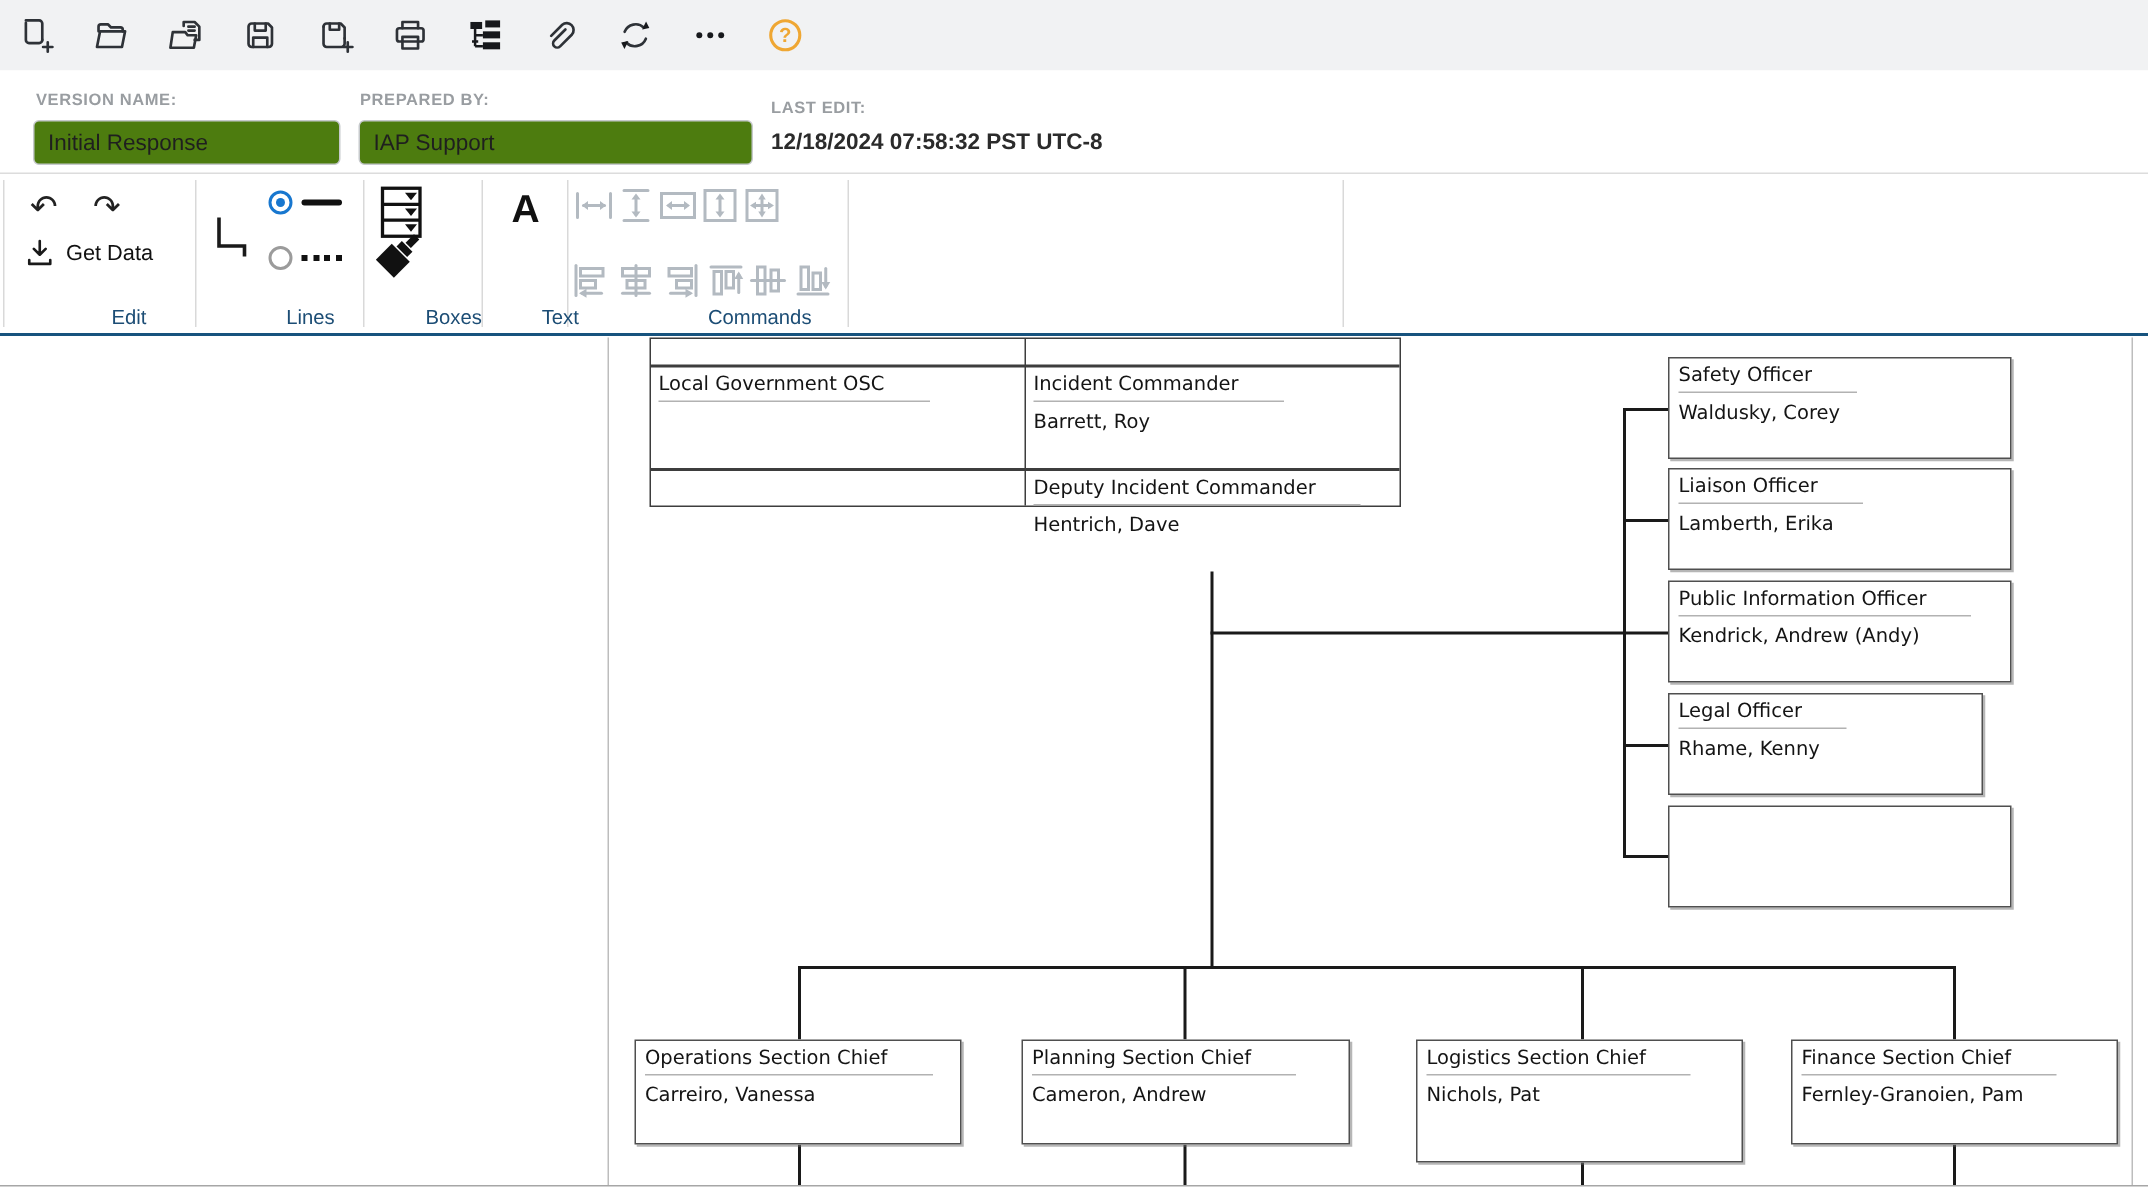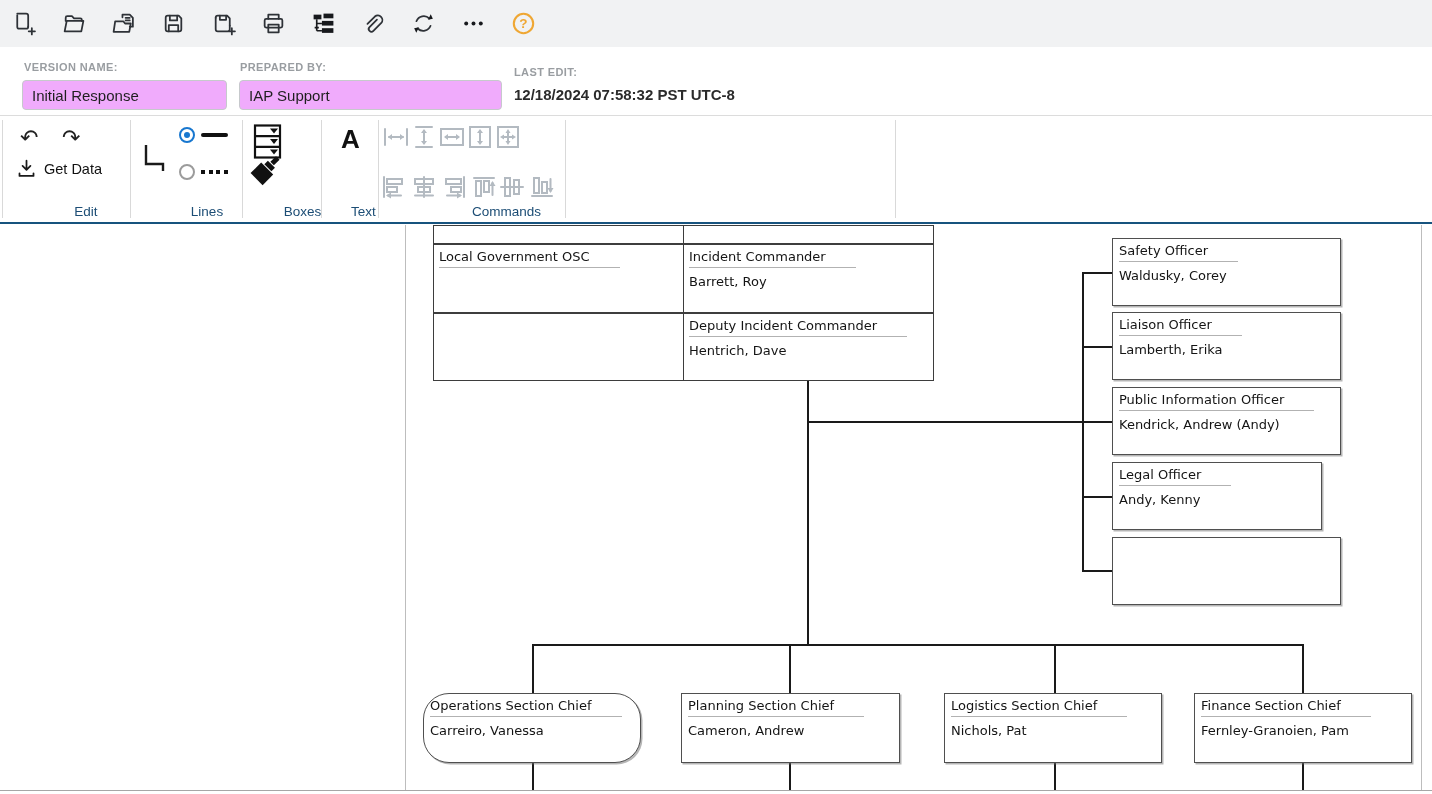--- a/index.html
+++ b/index.html
@@ -13,21 +13,21 @@
   .tb-btn svg { width:25px; height:25px; }
   .ico { fill:none; stroke:#2e3237; stroke-width:1.7; stroke-linejoin:round; stroke-linecap:round; }
   .ico-fill { fill:#17191c; stroke:none; }
   .help-circle { fill:none; stroke:#efa733; stroke-width:2; }
   .help-q { font-size:13px; font-weight:bold; fill:#efa733; font-family:"Liberation Sans",sans-serif; }
 
   
   .formbar { position:absolute; left:0; top:47px; width:1432px; height:68px; background:#ffffff; }
   .form-label { position:absolute; font-size:11px; font-weight:bold; color:#999da1; letter-spacing:.4px; }
   .form-input { position:absolute; height:30px; border:1px solid #c6c9cc; border-radius:4px;
-                font-size:15px; color:#1f1f1f; padding:0 9px; font-family:"Liberation Sans",sans-serif; background:#f0abfc; }
+                font-size:15px; color:#1f1f1f; padding:0 9px; font-family:"Liberation Sans",sans-serif; background:#4d7c0f; }
   .last-edit-value { position:absolute; font-size:15px; font-weight:bold; color:#2b2b2b; }
 
   
   .ribbon { position:absolute; left:0; top:115px; width:1432px; height:109px; background:#ffffff;
             border-top:1px solid #dcdcdc; border-bottom:2px solid #17537e; }
   .rib-sep { position:absolute; top:4px; height:98px; width:1px; background:#d9d9d9; }
   .group-label { position:absolute; bottom:3px; text-align:center; font-size:13.5px; color:#1c4d75;margin-left:21px; }
   .rib-item { position:absolute; display:flex; align-items:center; cursor:pointer; }
   .glyph-btn { font-size:22px; color:#222; line-height:1; }
   .getdata-label { font-size:14.5px; color:#111; margin-left:7px; }
@@ -58,21 +58,21 @@
   .pagesize-value { flex:1; text-align:center; font-size:14.5px; color:#111; padding-left:10px; }
   .dd-arrow { font-size:11px; color:#3c3c3c; margin-right:14px; }
 
   
   .canvas { position:absolute; left:0; top:224px; width:1432px; height:570px; background:#ffffff; }
   .page-border-v { position:absolute; top:1px; width:1px; height:565px; background:#bdbdbd; }
   .page-border-b { position:absolute; top:566px; left:0; width:1432px; height:1px; background:#a6a6a6; }
 
   .chart-font { font-family:"DejaVu Sans", sans-serif; font-size:13px; color:#141414; }
 
-  .top-table { position:absolute; left:433px; top:1px; width:501px; height:156px;
+  .top-table { position:absolute; left:433px; top:1px; width:501px; height:113px;
                border:1.5px solid #3d3d3d; background:#fff; }
   .tt-vdiv { position:absolute; left:248.5px; top:0; width:1.5px; height:100%; background:#3d3d3d; }
   .tt-hdiv { position:absolute; left:0; width:100%; height:1.5px; background:#3d3d3d; }
   .tt-cell { position:absolute; padding:2px 5px; }
 
   .org-box { position:absolute; background:#fff; border:1.5px solid #4f4f4f;
              box-shadow:1.5px 1.5px 0 rgba(110,110,110,.5); padding:2px 6px; }
   .box-title { display:inline-block; border-bottom:1px solid #b2b2b2; padding-right:30px; line-height:1.55; white-space:nowrap; }
   .box-title:empty { display:none; }
   .box-name { margin-top:6px; white-space:nowrap; }
@@ -220,21 +220,21 @@
         <g transform="rotate(45 20 24)">
           <rect x="12" y="20" width="17" height="15" fill="#111"></rect>
           <rect x="15.5" y="14" width="10" height="5" fill="#111"></rect>
           <rect x="18" y="5" width="5" height="8" fill="#111"></rect>
         </g>
       </svg>
   </div>
   <div class="group-label" style="left:242px; width:79px;">Boxes</div>
 
   <div class="text-A" style="left:341px; top:8px;">A</div>
-  <div class="group-label" style="left:314px; width:57px;text-align:center;">Text</div>
+  <div class="group-label" style="left:324px; width:57px;text-align:center;">Text</div>
 
   <div class="rib-item cmd-ico" style="left:383px; top:9px;">
     <svg viewBox="0 0 26 24">
         <path class="cmd" d="M2 4 v16 M24 4 v16"></path>
         <path class="cmd" d="M6 12 H20"></path>
         <polygon class="cmdf" points="5,12 9,9 9,15"></polygon>
         <polygon class="cmdf" points="21,12 17,9 17,15"></polygon>
       </svg>
   </div>
   <div class="rib-item cmd-ico" style="left:411px; top:9px;">
@@ -395,36 +395,36 @@
   <div class="org-box" style="left:1112px; top:88px; width:229px; height:68px;">
     <span class="box-title">Liaison Officer</span>
     <div class="box-name">Lamberth, Erika</div>
   </div>
   <div class="org-box" style="left:1112px; top:163px; width:229px; height:68px;">
     <span class="box-title">Public Information Officer</span>
     <div class="box-name">Kendrick, Andrew (Andy)</div>
   </div>
   <div class="org-box" style="left:1112px; top:238px; width:210px; height:68px;">
     <span class="box-title">Legal Officer</span>
-    <div class="box-name">Andy, Kenny</div>
+    <div class="box-name">Rhame, Kenny</div>
   </div>
   <div class="org-box" style="left:1112px; top:313px; width:229px; height:68px;">
 
     <div class="box-name"></div>
   </div>
 
-  <div class="org-box" style="left:423px; top:469px; width:218px; height:70px;border-radius:26px;">
+  <div class="org-box" style="left:423px; top:469px; width:218px; height:70px;">
     <span class="box-title">Operations Section Chief</span>
     <div class="box-name">Carreiro, Vanessa</div>
   </div>
   <div class="org-box" style="left:681px; top:469px; width:219px; height:70px;">
     <span class="box-title">Planning Section Chief</span>
     <div class="box-name">Cameron, Andrew</div>
   </div>
-  <div class="org-box" style="left:944px; top:469px; width:218px; height:70px;">
+  <div class="org-box" style="left:944px; top:469px; width:218px; height:82px;">
     <span class="box-title">Logistics Section Chief</span>
     <div class="box-name">Nichols, Pat</div>
   </div>
   <div class="org-box" style="left:1194px; top:469px; width:218px; height:70px;">
     <span class="box-title">Finance Section Chief</span>
     <div class="box-name">Fernley-Granoien, Pam</div>
   </div>
 </div>
 
 </body></html>

